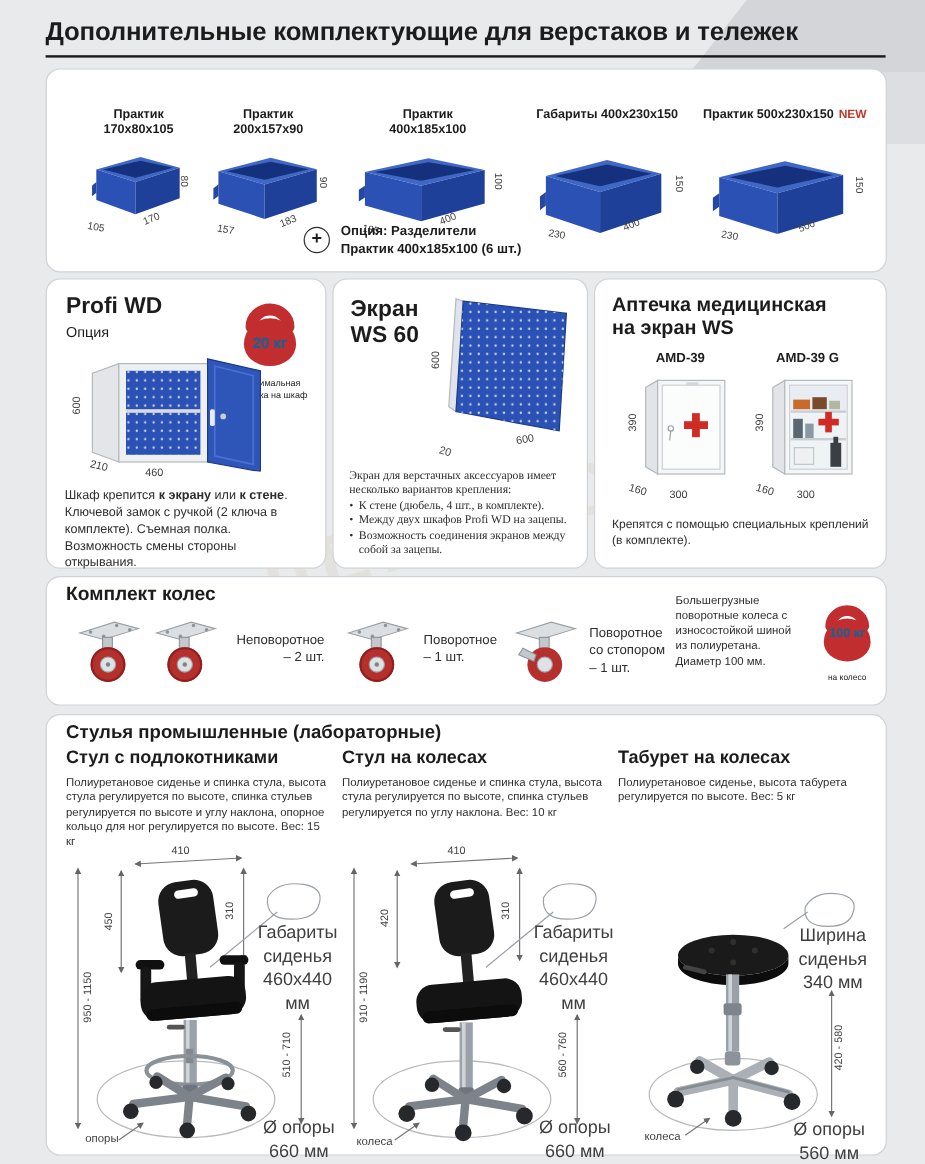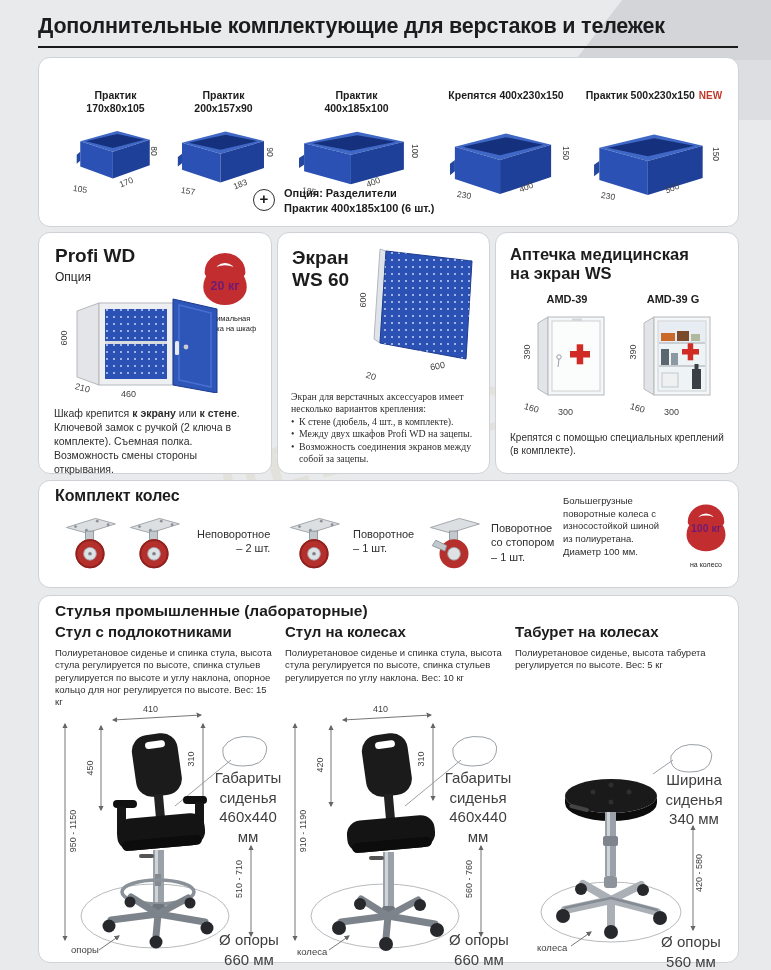--- a/index.html
+++ b/index.html
@@ -24,21 +24,21 @@
   .bd{position:absolute;font-size:8.5px;color:#3f3f3f;white-space:nowrap;}
   .option{position:absolute;left:214px;top:128px;display:flex;gap:9px;text-align:left;}
   .plus-circle{width:20px;height:20px;border:1.7px solid #2f2f2f;border-radius:50%;font-size:15px;
                font-weight:bold;line-height:18px;text-align:center;margin-top:3px;flex:none;}
   .option-text{font-size:11px;font-weight:bold;line-height:1.35;}
 
   
   .big-title{position:absolute;font-size:19px;font-weight:bold;line-height:1.15;}
   .kb{position:absolute;text-align:center;}
   .kb-wrap{position:relative;}
-  .kb-value{position:absolute;left:0;right:0;color:#701a75;font-weight:bold;}
+  .kb-value{position:absolute;left:0;right:0;color:#0369a1;font-weight:bold;}
   .kb-caption{font-size:7.5px;line-height:1.3;color:#222;margin-top:1px;}
   .fig{position:absolute;}
   .vd{position:absolute;font-size:9px;color:#3f3f3f;white-space:nowrap;transform:rotate(-90deg);transform-origin:center;text-align:center;}
   .desc{position:absolute;font-size:10.5px;line-height:1.33;color:#2e2e2e;}
   .bullet{position:relative;padding-left:8px;}
   .bullet::before{content:"•";position:absolute;left:0;}
   .model-name{position:absolute;font-size:11px;font-weight:bold;text-align:center;width:90px;}
 
   
   .caster{position:absolute;}
@@ -143,21 +143,21 @@
         <svg width="112" height="64" style="left:14px;">
             <use href="#bin"></use>
           </svg>
         <span class="bd" style="left:124px;top:26px;transform:rotate(90deg);">100</span>
         <span class="bd" style="left:18px;top:66px;transform:rotate(10deg);">185</span>
         <span class="bd" style="left:82px;top:57px;transform:rotate(-22deg);">400</span>
       </div>
     </div>
 
     <div class="bin-col" style="left:392px;top:31px;width:150px;">
-      <div class="bin-name"><span>Крепятся 400x230x150</span></div>
+      <div class="bin-name"><span>Габариты 400x230x150</span></div>
       <div class="bin-name"></div>
       <div class="bin-fig">
         <svg width="108" height="74" style="left:18px;">
             <use href="#bin"></use>
           </svg>
         <span class="bd" style="left:128px;top:28px;transform:rotate(90deg);">150</span>
         <span class="bd" style="left:26px;top:70px;transform:rotate(10deg);">230</span>
         <span class="bd" style="left:88px;top:62px;transform:rotate(-22deg);">400</span>
       </div>
     </div>

